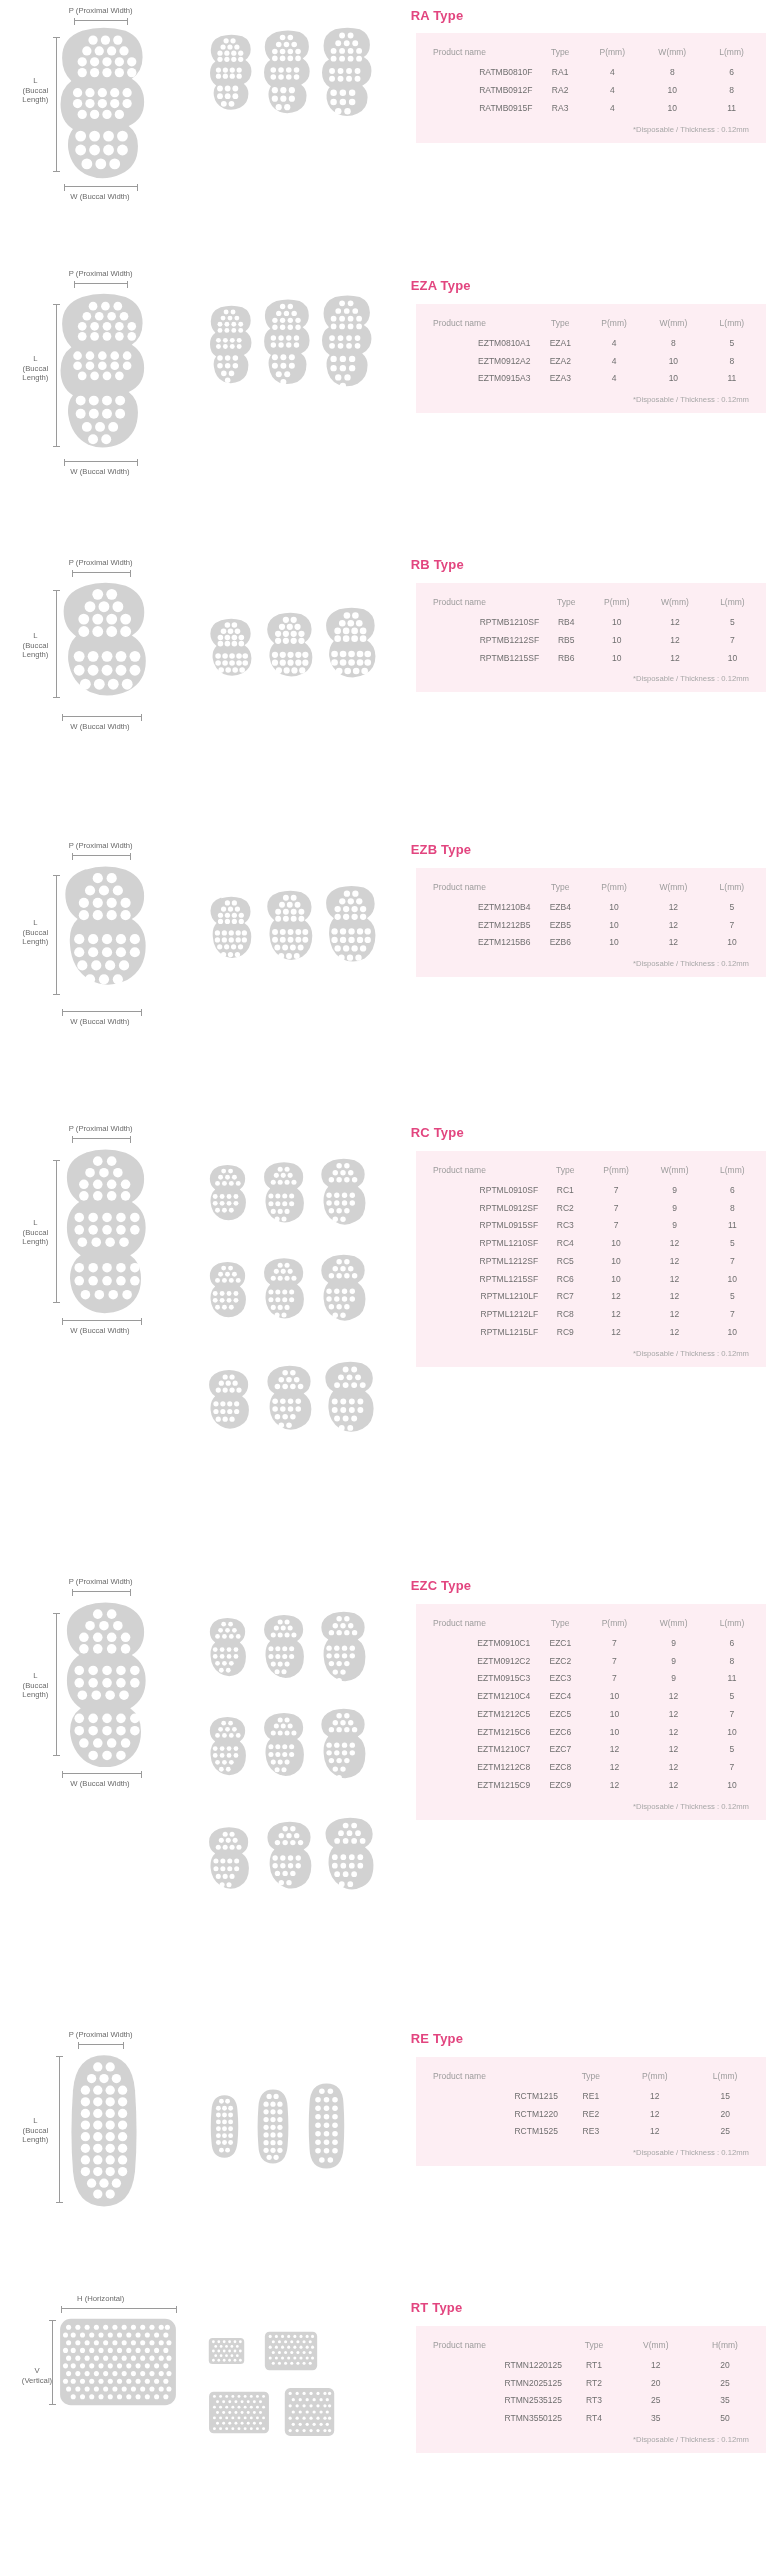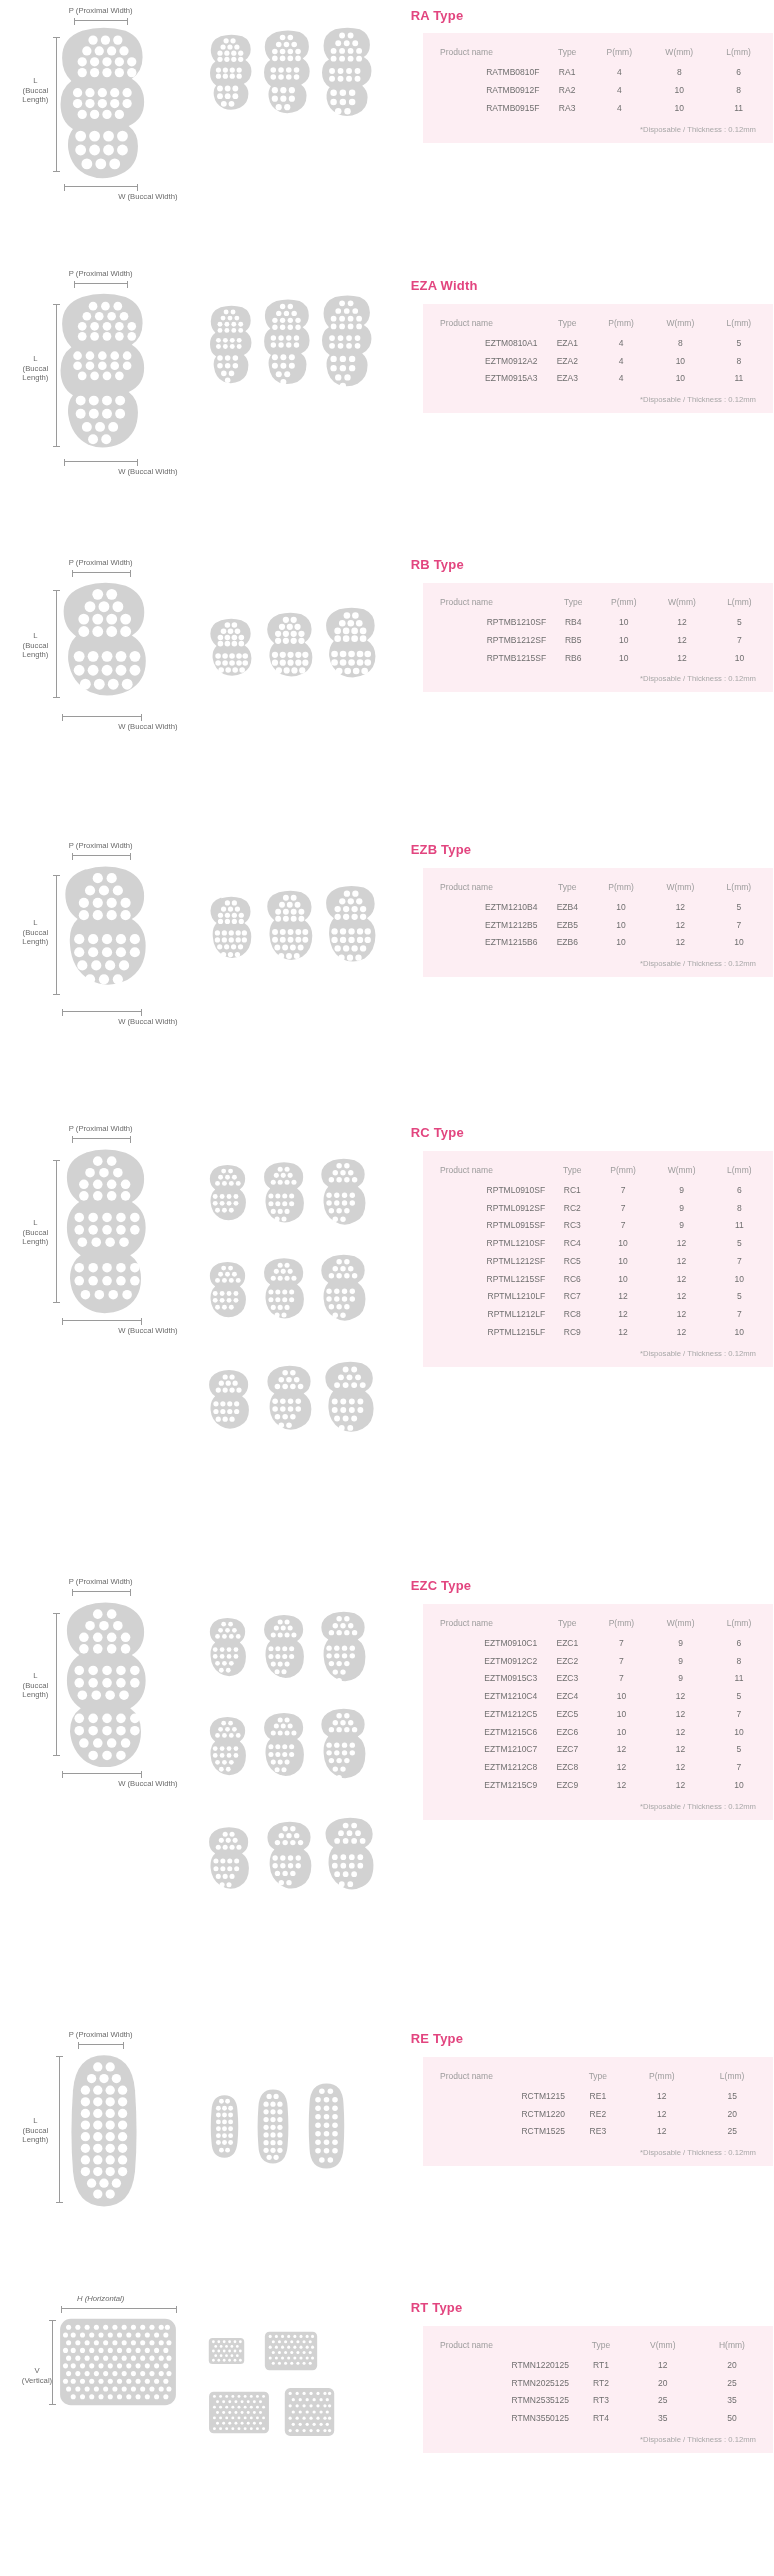--- a/index.html
+++ b/index.html
@@ -37,21 +37,21 @@
     color: #6b6b6b;
     white-space: nowrap;
   }
   .dim-top {
     position: absolute;
     text-align: center;
     width: 155px;
   }
   .dim-bottom {
     position: absolute;
-    text-align: right;
+    text-align: center;
     width: 155px;
   }
   .dim-left {
     position: absolute;
     text-align: center;
     width: 46px;
     line-height: 1.25;
   }
   .hline {
     position: absolute;
@@ -94,21 +94,21 @@
     color: #e2457f;
     font-size: 13px;
     font-weight: bold;
     margin: 0 0 10.8px 7.7px;
     letter-spacing: 0.2px;
   }
   .tbl-box {
     background: #fdeef3;
     width: 350px;
     padding: 10.8px 6.2px 7.7px 6.2px;
-    margin-left: 20px;
+    margin-left: 13px;
   }
   table.spec {
     width: 100%;
     border-collapse: collapse;
     font-size: 8.5px;
   }
   table.spec th {
     color: #9c9c9c;
     font-weight: normal;
     font-size: 8.5px;
@@ -517,21 +517,21 @@
               <circle cx="39" cy="96" r="4.1"></circle>
             <circle cx="21" cy="108" r="4.1"></circle>
               <circle cx="33" cy="108" r="4.1"></circle>
             <circle cx="27" cy="119" r="4.1"></circle>
           </g>
         </svg>
       </div>
     </div>
 
     <div class="tbl-col" style="padding-top:23px;">
-      <h2 class="type-title">EZA Width</h2>
+      <h2 class="type-title">EZA Type</h2>
       <div class="tbl-box">
         <table class="spec">
           <thead>
             <tr>
               <th class="c0">Product name</th>
               <th>Type</th>
               <th>P(mm)</th>
               <th>W(mm)</th>
               <th>L(mm)</th>
             </tr>
@@ -1938,21 +1938,21 @@
           </tbody>
         </table>
         <div class="note">*Disposable / Thickness : 0.12mm</div>
       </div>
     </div>
   </div>
 
   <div class="section" style="height:232px;">
     <div class="ill-col">
       <div class="ill-inner" style="height:209px;">
-        <div class="dim-top dim-label" style="left:7.7px; top:18.6px;font-style:italic;">H (Horizontal)</div>
+        <div class="dim-top dim-label" style="left:7.7px; top:18.6px;">H (Horizontal)</div>
         <div class="hline" style="left:45px; top:32.5px; width:116px;"></div>
         <div class="dim-left dim-label" style="left:-1.5px; top:91px;">
           <div>V</div>
           <div>(Vertical)</div>
         </div>
         <div class="vline" style="left:36px; top:45px; height:85px;"></div>
 
         <svg class="shape" style="left:43px; top:43px;" width="118" height="88" viewBox="0 0 152 114">
           <rect x="1" y="1" width="150" height="112" rx="14" ry="14" fill="#d2d2d2"></rect>
           <g fill="#ffffff">

